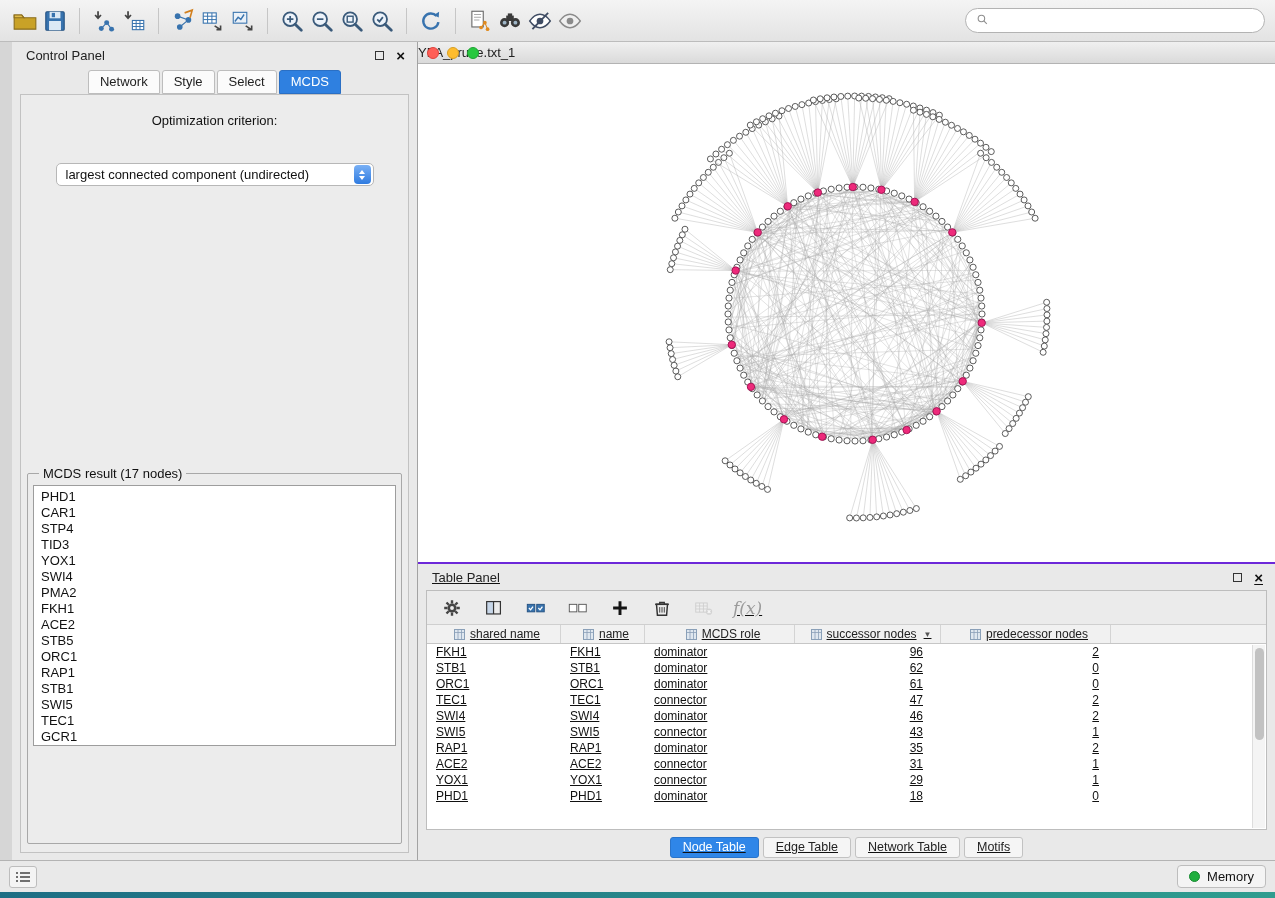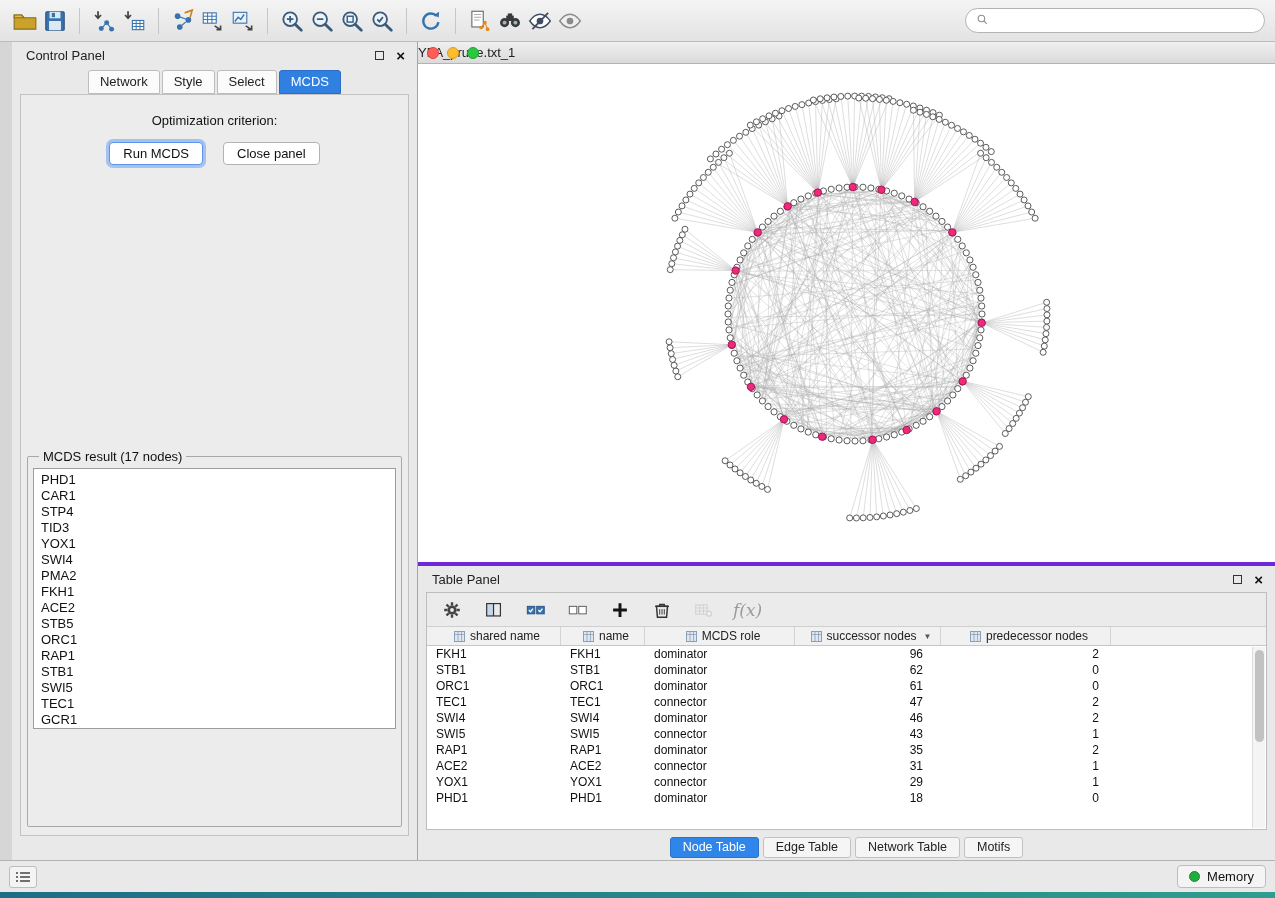--- a/index.html
+++ b/index.html
@@ -35,22 +35,22 @@
   .panel-titlebar { height:26px; flex:0 0 26px; display:flex; align-items:center;
                     padding:0 12px 0 14px; font-size:13px; color:#222; }
   .panel-titlebar .spacer { flex:1; }
   .float-box { width:9px; height:9px; border:1.5px solid #333; display:inline-block; margin-right:12px; }
   .close-x { font-size:15px; font-weight:bold; color:#111; line-height:1; }
   .cp-tabs { height:26px; flex:0 0 26px; display:flex; justify-content:center;
              align-items:flex-end; gap:2px; }
   .cp-tab { padding:3px 11px 4px; font-size:13px; background:#fbfbfb;
             border:1px solid #bdbdbd; border-radius:3px 3px 0 0; color:#222; }
   .cp-tab.selected { background:#2f80e0; border-color:#2a6fc4; color:#fff; }
-  .cp-pane { flex:1; margin:0 8px 24px; border:1px solid #c2c2c2; background:#ececec;
-             display:flex; flex-direction:column; min-height:0; }
+  .cp-pane { flex:1; margin:0 8px 7px; border:1px solid #c2c2c2; background:#ececec;
+             display:flex; flex-direction:column; min-height:0;gap:24px; }
   .opt-label { text-align:center; font-size:13px; margin-top:18px; }
   .dropdown { margin:11px auto 0; width:318px; height:23px; background:#fff;
               border:1px solid #b7b7b7; border-radius:5px; display:flex;
               align-items:center; padding-left:9px; font-size:13px; }
   .dd-widget { margin-left:auto; margin-right:2px; width:17px; height:19px;
                background:linear-gradient(#79b0f5,#2f7be0); border-radius:4px;
                display:flex; flex-direction:column; align-items:center; justify-content:center; gap:2px; }
   .tri-up { width:0; height:0; border-left:3.5px solid transparent;
             border-right:3.5px solid transparent; border-bottom:4px solid #fff; }
   .tri-dn { width:0; height:0; border-left:3.5px solid transparent;
@@ -77,21 +77,21 @@
   .light { width:12px; height:12px; border-radius:50%; }
   .light.red { background:#ff5f57; border:1px solid #e0443e; }
   .light.yellow { background:#febc2e; border:1px solid #d79f23; }
   .light.green { background:#28c840; border:1px solid #1ea433; }
   .net-title { font-size:13px; color:#222; }
   .net-canvas { flex:1; position:relative; background:#fff; }
   .net-canvas svg { position:absolute; top:0; left:0; }
 
   
   .table-panel { height:298px; flex:0 0 298px; background:#e9e9e9;
-                 border-top:4px solid #6d28d9; display:flex; flex-direction:column; }
+                 border-top:2px solid #6d28d9; display:flex; flex-direction:column;text-decoration:underline; }
   .tp-body { flex:1; margin:0 8px 4px; border:1px solid #bdbdbd; background:#fff;
              display:flex; flex-direction:column; min-height:0; position:relative; }
   .tp-toolbar { height:34px; flex:0 0 34px; background:#ebebeb; border-bottom:1px solid #cfcfcf;
                 display:flex; align-items:center; gap:16px; padding:0 12px; }
   .tp-tool { width:26px; height:26px; display:flex; align-items:center; justify-content:center; }
   .fx-label { font-family:"DejaVu Serif", serif; font-style:italic; font-size:17px; color:#9a9a9a; }
   .tp-header { height:19px; flex:0 0 19px; display:flex; background:#f1f1f1;
                border-bottom:1px solid #c6c6c6; font-size:12px; color:#222; }
   .th-cell { display:flex; align-items:center; gap:5px; padding-left:7px;
              border-right:1px solid #d4d4d4; justify-content:center; }
@@ -275,23 +275,26 @@
         <span class="close-x">×</span>
       </div>
       <div class="cp-tabs">
           <div class="cp-tab">Network</div>
           <div class="cp-tab">Style</div>
           <div class="cp-tab">Select</div>
           <div class="cp-tab selected">MCDS</div>
         </div>
       <div class="cp-pane">
         <div class="opt-label">Optimization criterion:</div>
-        <div class="cp-buttons">
-          <button class="btn focused">Run MCDS</button>
-          <button class="btn">Close panel</button>
+        <div class="dropdown">
+          <span>largest connected component (undirected)</span>
+          <span class="dd-widget">
+              <span class="tri-up"></span>
+              <span class="tri-dn"></span>
+            </span>
         </div>
         <div class="cp-spacer"></div>
         <fieldset class="mcds-group">
           <legend>MCDS result (17 nodes)</legend>
           <div class="mcds-list">
               <div class="mcds-item">PHD1</div>
               <div class="mcds-item">CAR1</div>
               <div class="mcds-item">STP4</div>
               <div class="mcds-item">TID3</div>
               <div class="mcds-item">YOX1</div>

